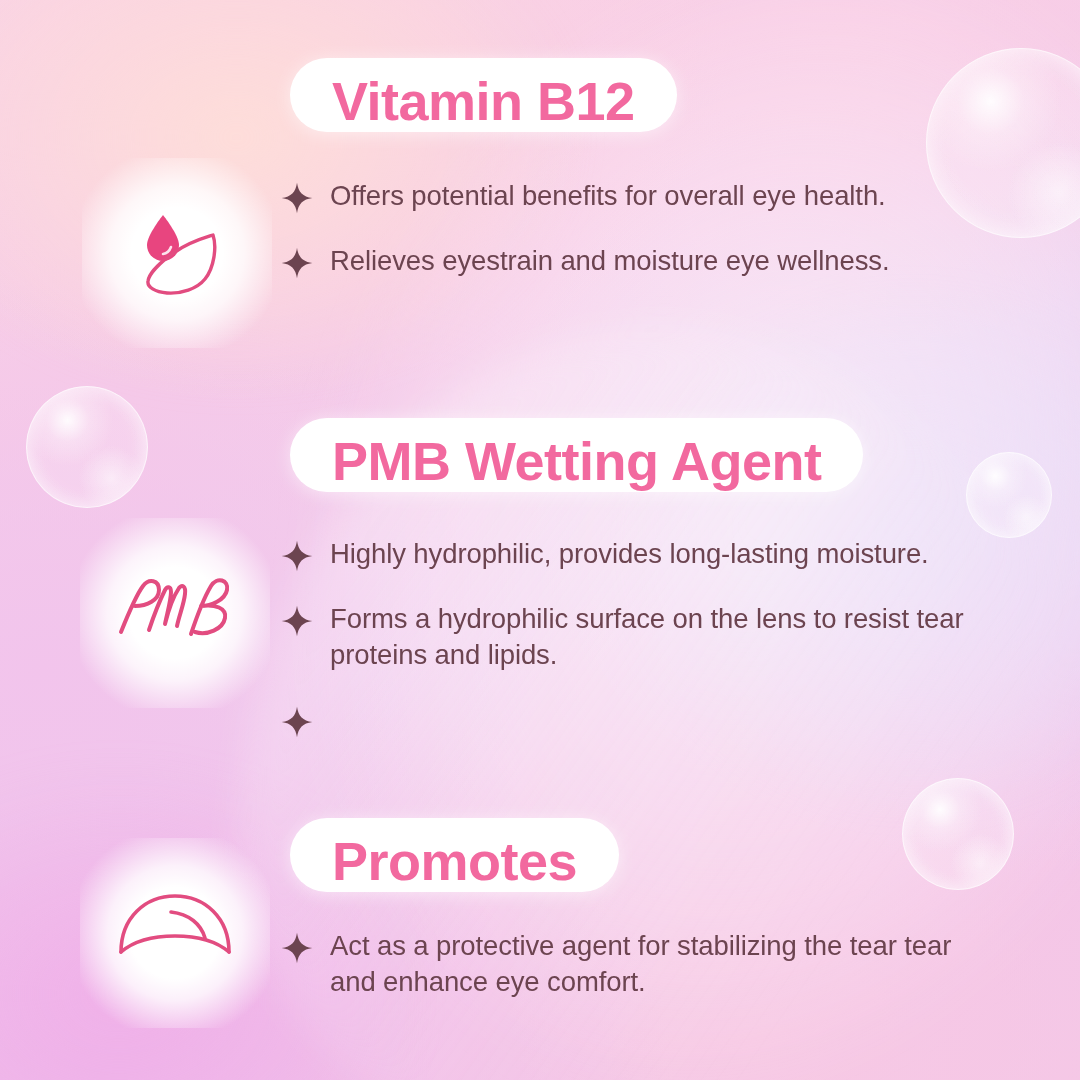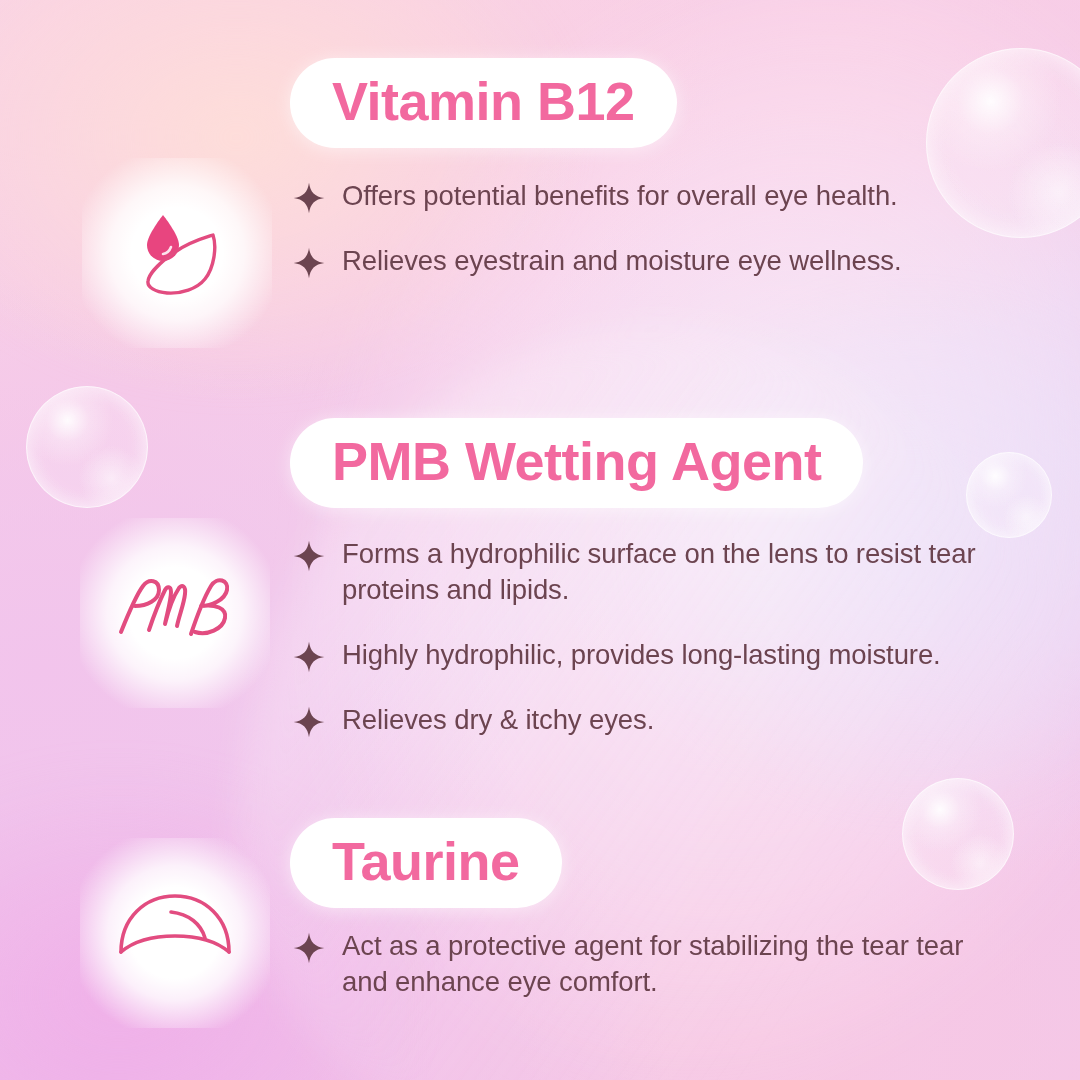--- a/index.html
+++ b/index.html
@@ -119,37 +119,37 @@
 
   .halo-b12     { left: 82px;  top: 100px; }
   .halo-pmb     { left: 80px;  top: 100px; }
   .halo-taurine { left: 80px;  top: 20px;  }
 
   
   .pill {
     display: inline-block;
     background: #ffffff;
     border-radius: 48px;
-    padding: 16px 42px 20px;
+    padding: 16px 42px 4px;
     box-shadow: 0 2px 18px rgba(255,255,255,0.55);
   }
   .pill-text {
     font-size: 54px;
     font-weight: 700;
     letter-spacing: -0.5px;
     color: #f2699f;
     line-height: 1.0;
     white-space: nowrap;
   }
   .pill-wrap { position: absolute; left: 290px; top: 0; }
 
   
   .bullets {
     position: absolute;
-    left: 292px;
+    left: 280px;
   }
   .bullets-b12     { top: 120px; width: 720px; }
   .bullets-pmb     { top: 118px; width: 730px; }
   .bullets-taurine { top: 110px; width: 700px; }
 
   .bullet-row {
     display: flex;
     align-items: flex-start;
     margin-bottom: 28px;
   }
@@ -234,52 +234,51 @@
       <div class="pill">
         <div class="pill-text">PMB Wetting Agent</div>
       </div>
     </div>
 
     <div class="bullets bullets-pmb">
       <div class="bullet-row">
         <svg class="spark" viewBox="0 0 40 40">
           <path d="M20 2 C21.6 13.2 26.8 18.4 38 20 C26.8 21.6 21.6 26.8 20 38 C18.4 26.8 13.2 21.6 2 20 C13.2 18.4 18.4 13.2 20 2Z" fill="#6C4450"></path>
         </svg>
+        <div class="bullet-text">Highly hydrophilic, provides long-lasting moisture.</div>
+      </div>
+      <div class="bullet-row">
+        <svg class="spark" viewBox="0 0 40 40">
+          <path d="M20 2 C21.6 13.2 26.8 18.4 38 20 C26.8 21.6 21.6 26.8 20 38 C18.4 26.8 13.2 21.6 2 20 C13.2 18.4 18.4 13.2 20 2Z" fill="#6C4450"></path>
+        </svg>
         <div class="bullet-text">Forms a hydrophilic surface on the lens to resist tear proteins and lipids.</div>
       </div>
       <div class="bullet-row">
         <svg class="spark" viewBox="0 0 40 40">
           <path d="M20 2 C21.6 13.2 26.8 18.4 38 20 C26.8 21.6 21.6 26.8 20 38 C18.4 26.8 13.2 21.6 2 20 C13.2 18.4 18.4 13.2 20 2Z" fill="#6C4450"></path>
         </svg>
-        <div class="bullet-text">Highly hydrophilic, provides long-lasting moisture.</div>
-      </div>
-      <div class="bullet-row">
-        <svg class="spark" viewBox="0 0 40 40">
-          <path d="M20 2 C21.6 13.2 26.8 18.4 38 20 C26.8 21.6 21.6 26.8 20 38 C18.4 26.8 13.2 21.6 2 20 C13.2 18.4 18.4 13.2 20 2Z" fill="#6C4450"></path>
-        </svg>
-        <div class="bullet-text">Relieves dry &amp; itchy eyes.</div>
       </div>
     </div>
   </div>
 
   <div class="section sec-taurine">
 
     <div class="icon-halo halo-taurine">
       <svg width="140" height="110" viewBox="0 0 140 110" fill="none">
         <g stroke="#E24C80" stroke-width="3.6" stroke-linecap="round" stroke-linejoin="round" fill="none">
           <path d="M16 74 C16 40 40 18 70 18 C100 18 124 40 124 74"></path>
           <path d="M16 74 C30 62 48 58 70 58 C92 58 110 62 124 74"></path>
           <path d="M66 34 C84 36 96 46 100 60"></path>
         </g>
       </svg>
     </div>
 
     <div class="pill-wrap">
       <div class="pill">
-        <div class="pill-text">Taurine</div>
+        <div class="pill-text">Promotes</div>
       </div>
     </div>
 
     <div class="bullets bullets-taurine">
       <div class="bullet-row">
         <svg class="spark" viewBox="0 0 40 40">
           <path d="M20 2 C21.6 13.2 26.8 18.4 38 20 C26.8 21.6 21.6 26.8 20 38 C18.4 26.8 13.2 21.6 2 20 C13.2 18.4 18.4 13.2 20 2Z" fill="#6C4450"></path>
         </svg>
         <div class="bullet-text">Act as a protective agent for stabilizing the tear tear and enhance eye comfort.</div>
       </div>

